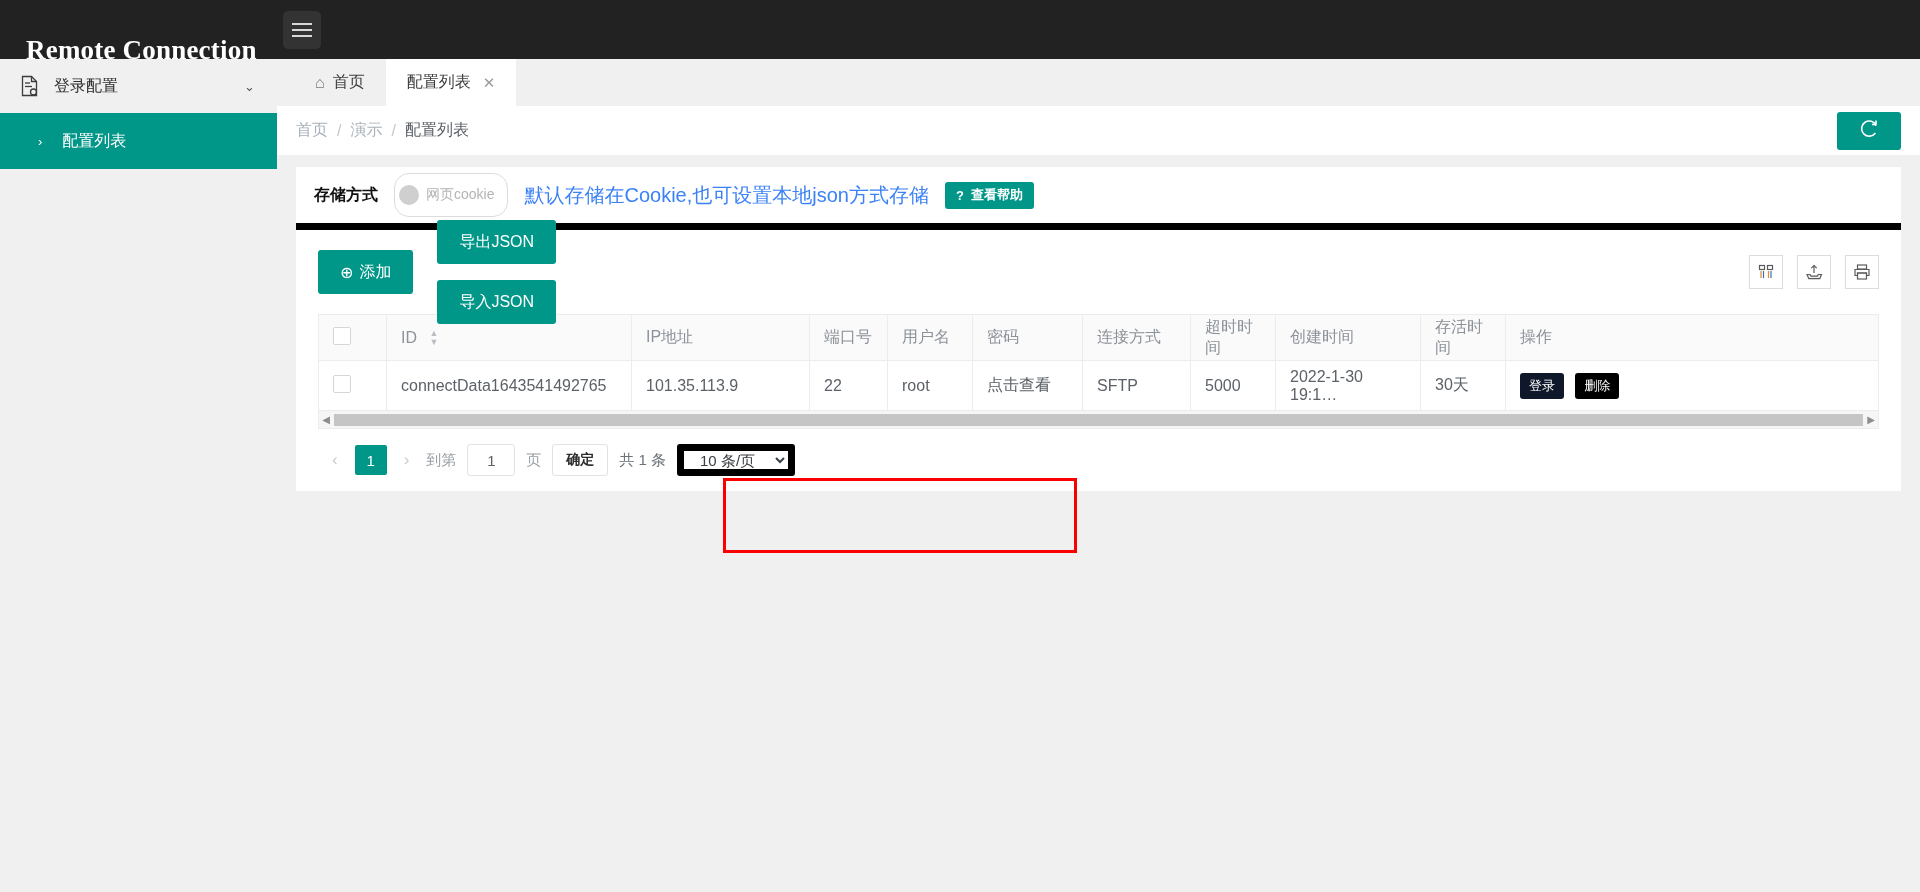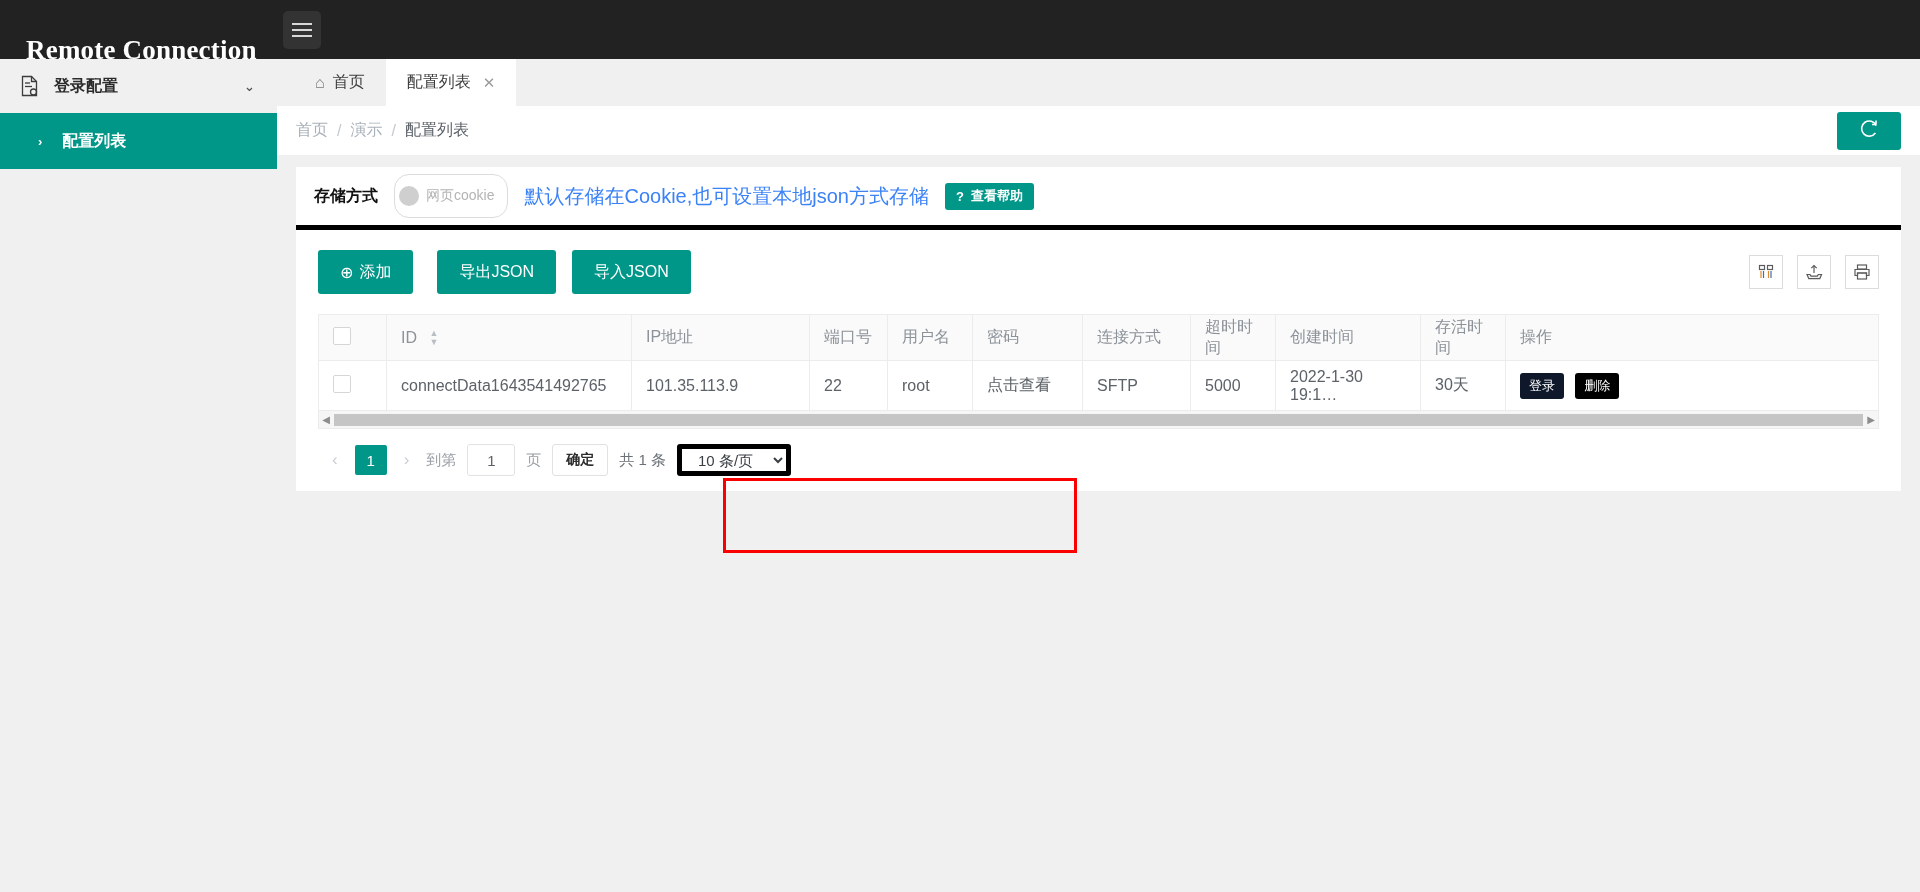--- a/index.html
+++ b/index.html
@@ -24,21 +24,21 @@
     width: 38px; height: 38px; background: #333333; border-radius: 5px;
     display: flex; flex-direction: column; justify-content: center;
     align-items: center; gap: 4px; cursor: pointer;
   }
   .hamburger i { display:block; width: 20px; height: 2px; background: #d8d8d8; }
 
   
   .shell { display: flex; height: 833px; }
 
   
-  .sidebar { width: 277px; background: #f0f0f0; flex: 0 0 277px; font-weight: bold; }
+  .sidebar { width: 277px; background: #f0f0f0; flex: 0 0 277px; }
   .side-group {
     height: 54px; display: flex; align-items: center;
     padding: 0 22px 0 20px; gap: 14px; cursor: pointer;
     color: #2b2b2b; font-size: 16px;
   }
   .side-group .grp-label { flex: 1; }
   .doc-icon { width: 20px; height: 22px; position: relative; flex: 0 0 20px; }
   .doc-icon svg { display: block; }
   .chev { color: #555; font-size: 13px; }
   .side-item {
@@ -76,21 +76,21 @@
     width: 64px; height: 38px; background: #009688; border-radius: 3px;
     display: flex; align-items: center; justify-content: center; cursor: pointer;
   }
 
   .content { flex: 1; background: #f0f0f0; padding: 12px 19px 0 19px; }
   .card { background: #ffffff; width: 100%; }
 
   
   .storage-row {
     height: 63px; display: flex; align-items: center;
-    padding-left: 18px; gap: 16px; border-bottom: 5px solid #000000;
+    padding-left: 18px; gap: 16px; border-bottom: 7px solid #000000;
   }
   .storage-label { font-size: 16px; color: #111; font-weight: bold; }
   .switch {
     height: 44px; min-width: 104px; border: 1px solid #dcdcdc; border-radius: 15px;
     display: flex; align-items: center; gap: 7px; padding: 0 13px 0 4px; cursor: pointer;
   }
   .switch .knob { width: 20px; height: 20px; border-radius: 50%; background: #cfcfcf; }
   .switch .sw-text { font-size: 14px; color: #b4b4b4; }
   .storage-hint { font-size: 20px; color: #3b82f6; }
   .help-btn {
@@ -107,21 +107,21 @@
   .btn-teal {
     height: 44px; background: #009688; color: #ffffff; border: none;
     border-radius: 3px; font-size: 16px; padding: 0 22px; cursor: pointer;
     display: flex; align-items: center; gap: 6px;
     font-family: "Liberation Sans", "DejaVu Sans", sans-serif;
   }
   .redbox {
     position: absolute; left: 427px; top: 248px; width: 354px; height: 75px;
     border: 3px solid #fb0000; pointer-events: none; z-index: 5;
   }
-  .highlighted-btns { display: flex; gap: 16px; margin-left: 24px; }
+  .highlighted-btns { display: flex; gap: 16px; margin-left: 24px; flex-direction: column; }
   .tool-icons { margin-left: auto; display: flex; gap: 14px; align-items: center; }
   .tool-icon {
     width: 34px; height: 34px; border: 1px solid #dcdcdc; background: #fff;
     display: flex; align-items: center; justify-content: center; cursor: pointer;
   }
 
   
   .tablewrap { padding: 0 22px; }
   table.grid { width: 100%; border-collapse: collapse; table-layout: fixed; }
   table.grid th {
@@ -171,21 +171,21 @@
     text-align: center; font-size: 15px; color: #5c6268; outline: none;
     font-family: "Liberation Sans", "DejaVu Sans", sans-serif; background: #fff;
   }
   .pg-confirm {
     height: 32px; border: 1px solid #e2e2e2; border-radius: 3px; background: #fff;
     padding: 0 13px; display: flex; align-items: center; font-size: 14px;
     color: #2e2e2e; font-weight: bold; cursor: pointer;
   }
   .pg-total { color: #6b7177; }
   .pg-select {
-    height: 32px; border: 5px solid #000000; border-radius: 3px; background: #fff;
+    height: 32px; border: 7px solid #000000; border-radius: 3px; background: #fff;
     padding: 0 8px 0 12px; font-size: 15px; color: #3a3f44; cursor: pointer;
     font-family: "Liberation Sans", "DejaVu Sans", sans-serif; outline: none;
   }
 </style>
 </head>
 <body>
 
 <div class="topbar">
   <div class="brand">Remote Connection</div>
   <div class="hamburger">

